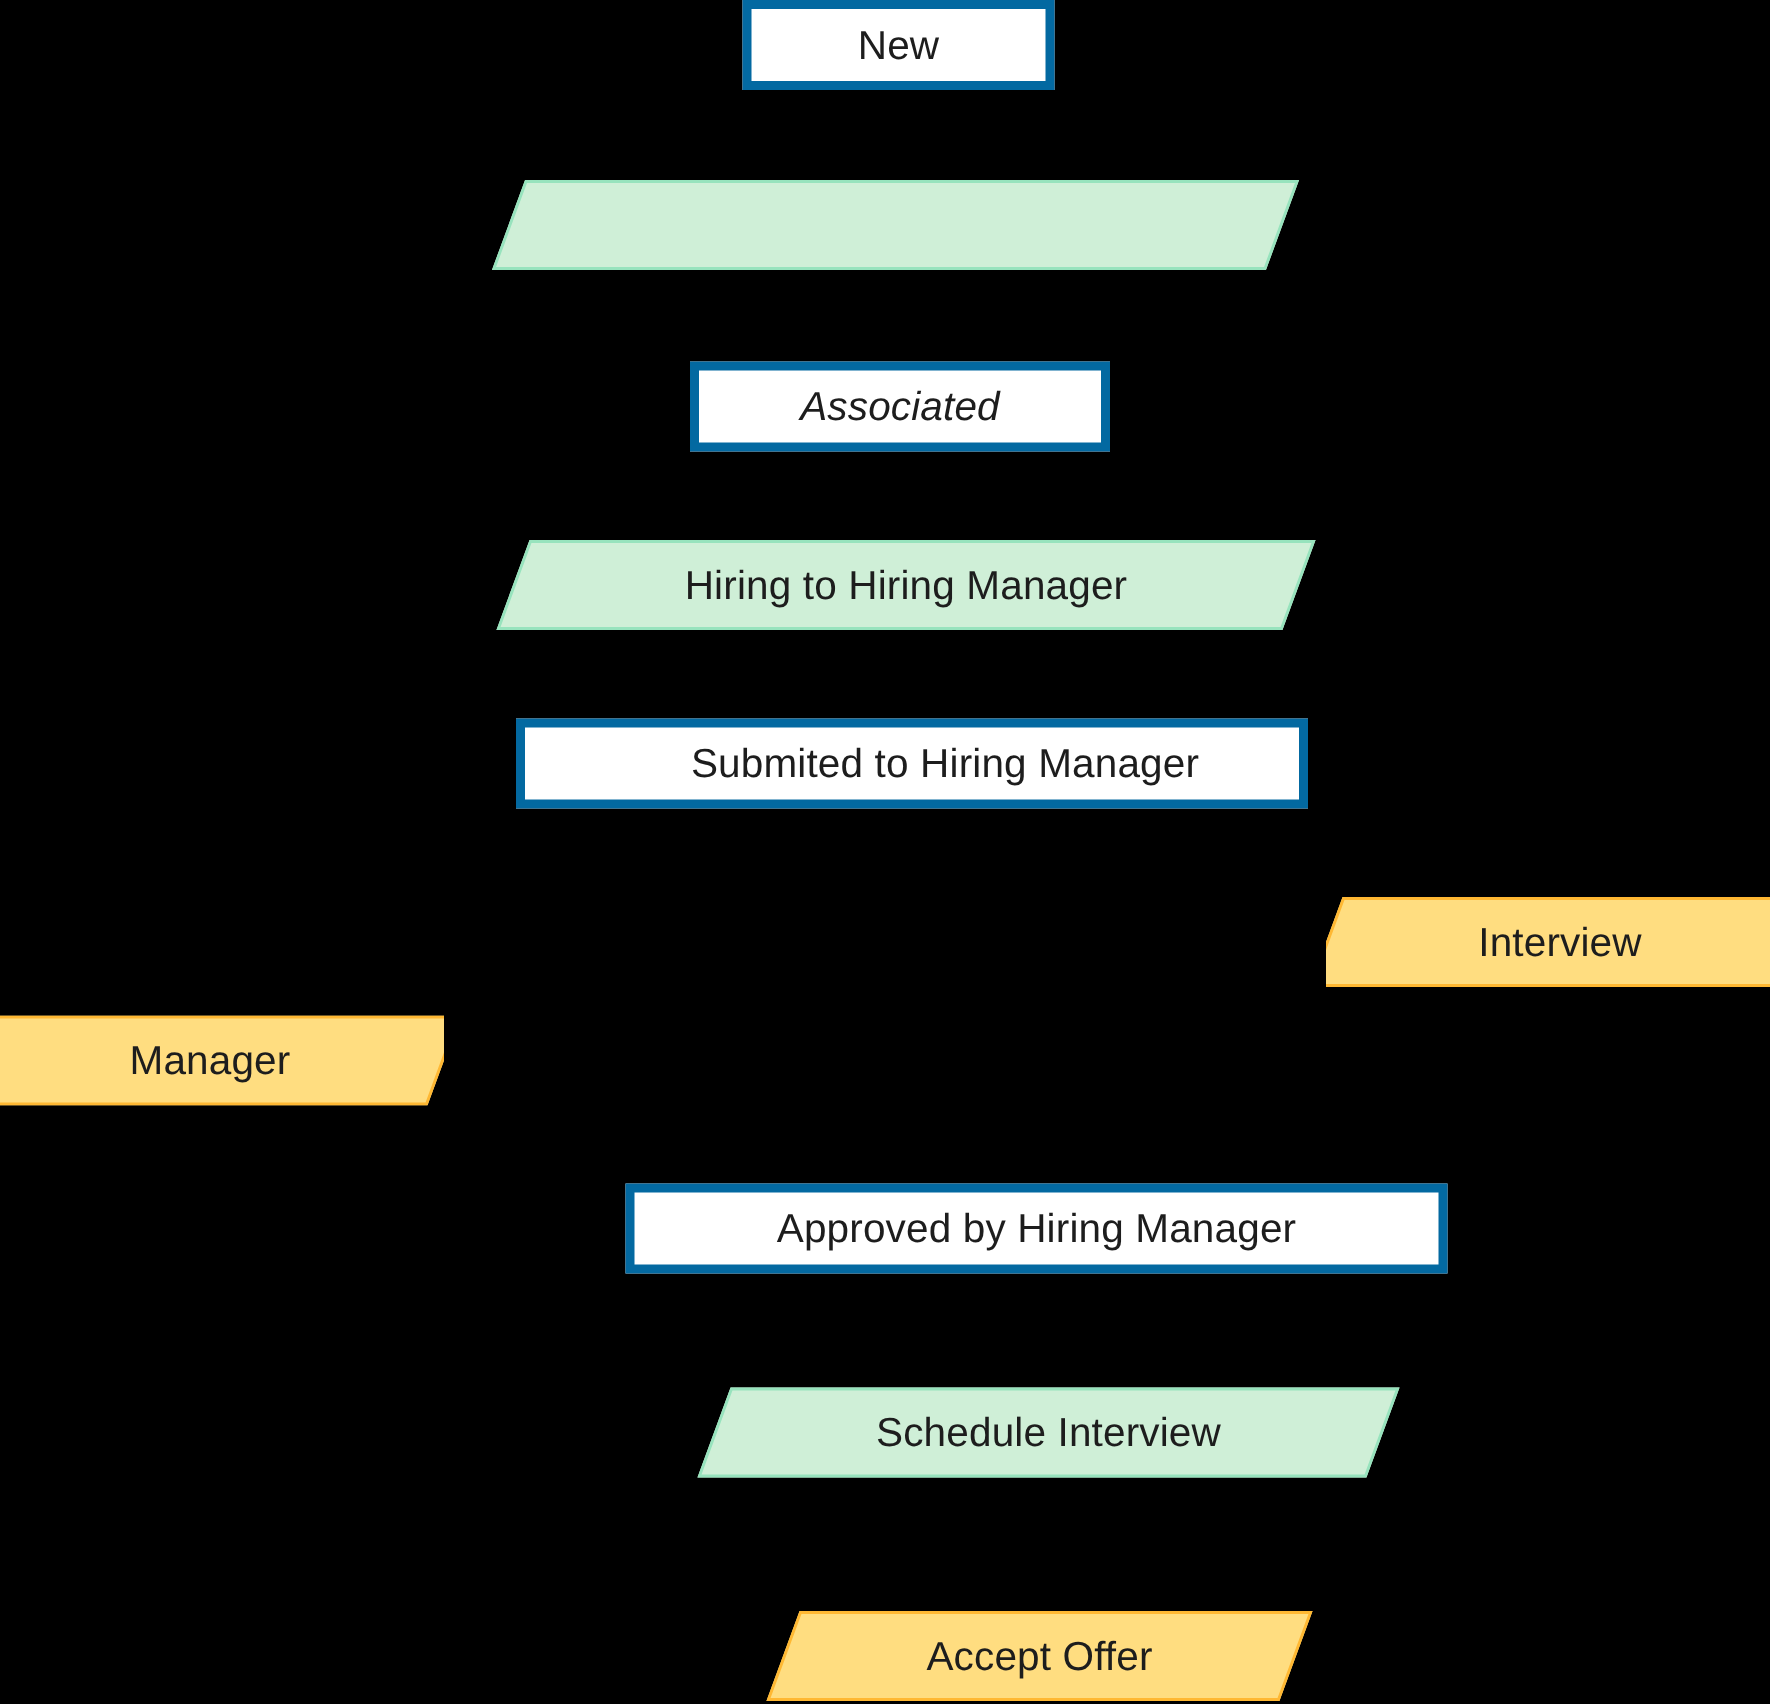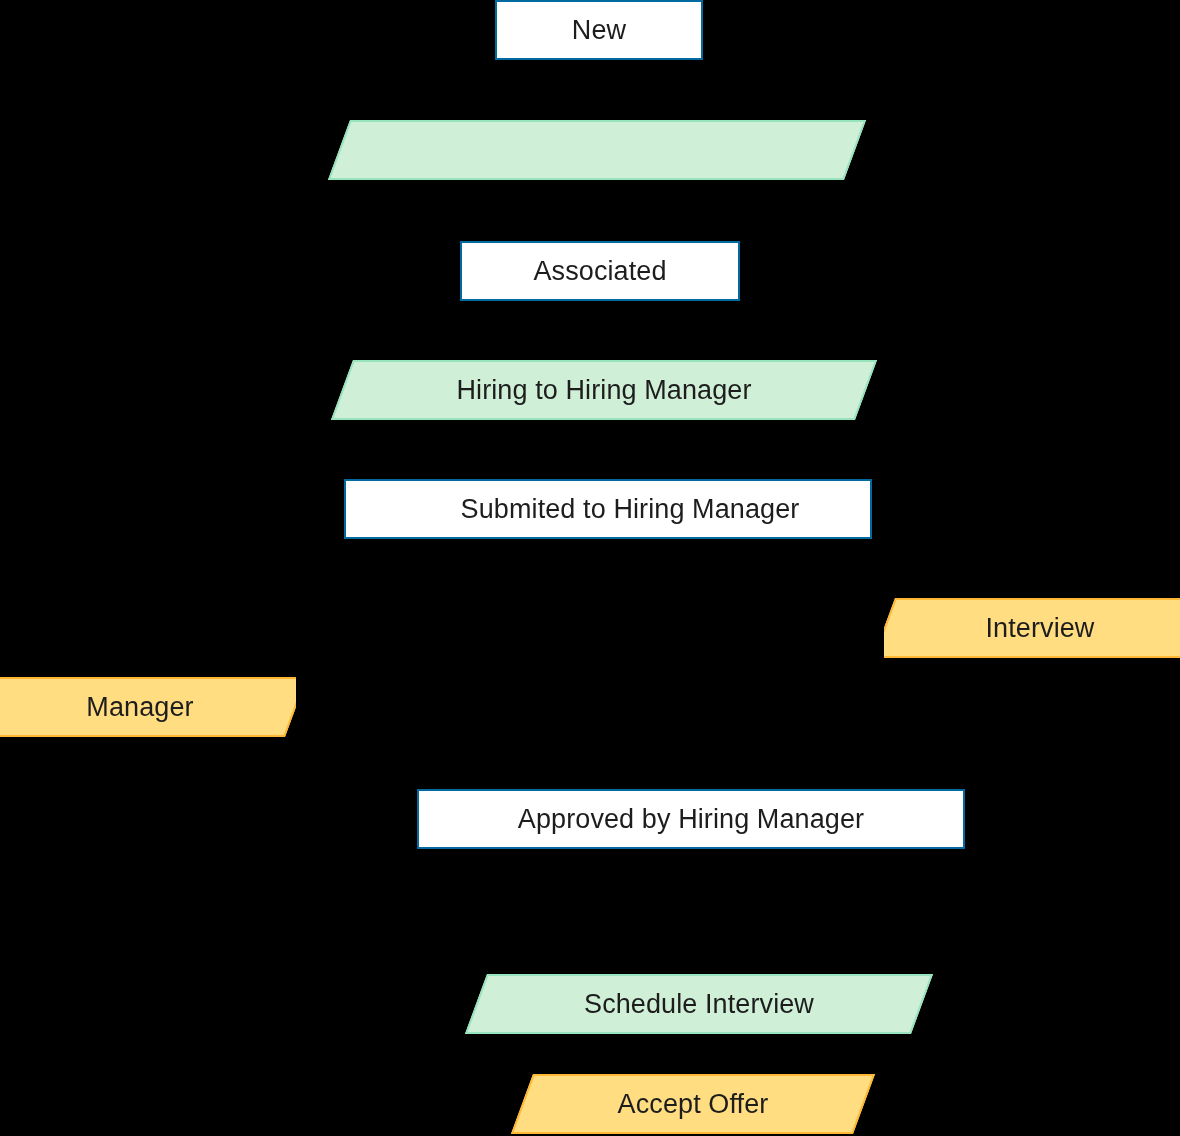--- a/index.html
+++ b/index.html
@@ -41,21 +41,21 @@
     font-weight: 400;
     line-height: 1;
     letter-spacing: 0.1px;
     white-space: nowrap;
     font-family: "Liberation Sans", "DejaVu Sans", sans-serif;
   }
 
   
   .node.state {
     background: #ffffff;
-    border: 2px solid #0369a1;
+    border: 6px solid #0369a1;
   }
 
   
   .node.parallelogram {
     background: transparent;
     border: none;
   }
   .node.parallelogram .skin {
     position: absolute;
     inset: 0;
@@ -79,42 +79,42 @@
 </head>
 <body>
 
 <div id="diagram-canvas">
     <div class="node state" style="left: 495px; top: 0px; width: 208px; height: 60px;">
       <span class="node-label">New</span>
     </div>
     <div class="node parallelogram green" style="left: 339px; top: 120px; width: 516px; height: 60px;">
       <div class="skin"></div>
     </div>
-    <div class="node state" style="left: 460px; top: 241px; width: 280px; height: 60px;">
+    <div class="node state" style="left: 460px; top: 241px; width: 280px; height: 60px; font-style: italic;">
       <span class="node-label">Associated</span>
     </div>
     <div class="node parallelogram green" style="left: 342px; top: 360px; width: 524px; height: 60px;">
       <div class="skin"></div>
       <span class="node-label">Hiring to Hiring Manager</span>
     </div>
     <div class="node state" style="left: 344px; top: 479px; width: 528px; height: 60px; padding-left: 44px;">
       <span class="node-label">Submited to Hiring Manager</span>
     </div>
     <div class="node parallelogram orange clip-right" style="left: 884px; top: 598px; width: 312px; height: 60px;">
       <div class="skin"></div>
       <span class="node-label">Interview</span>
     </div>
     <div class="node parallelogram orange clip-left" style="left: -16px; top: 677px; width: 312px; height: 60px;">
       <div class="skin"></div>
       <span class="node-label">Manager</span>
     </div>
     <div class="node state" style="left: 417px; top: 789px; width: 548px; height: 60px;">
       <span class="node-label">Approved by Hiring Manager</span>
     </div>
-    <div class="node parallelogram green" style="left: 476px; top: 974px; width: 446px; height: 60px;">
+    <div class="node parallelogram green" style="left: 476px; top: 925px; width: 446px; height: 60px;">
       <div class="skin"></div>
       <span class="node-label">Schedule Interview</span>
     </div>
     <div class="node parallelogram orange" style="left: 522px; top: 1074px; width: 342px; height: 60px; text-align: right;">
       <div class="skin"></div>
       <span class="node-label">Accept Offer</span>
     </div>
   </div>
 
 </body></html>

